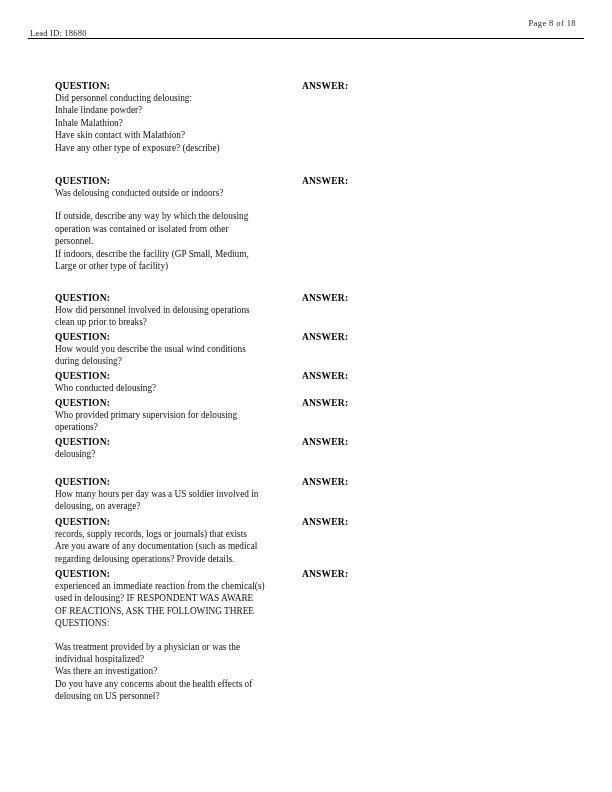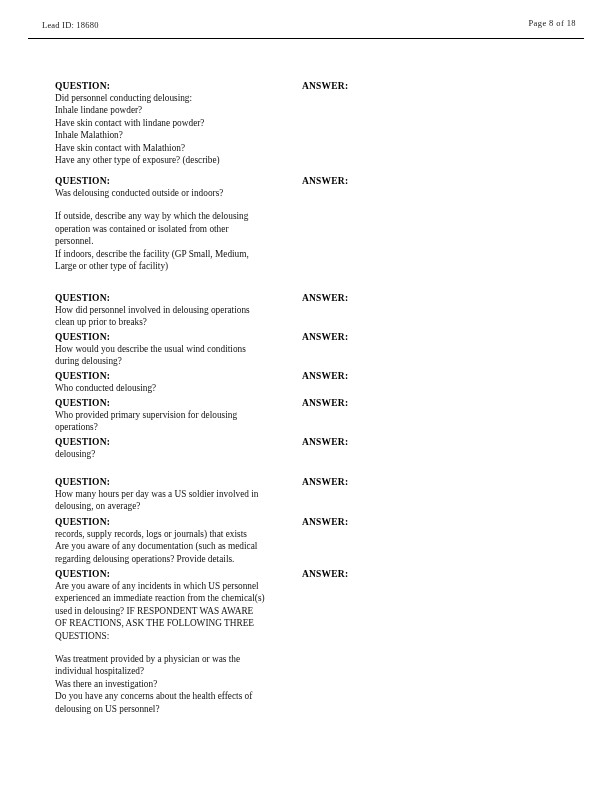--- a/index.html
+++ b/index.html
@@ -24,26 +24,25 @@
   .header {
     position: absolute;
     top: 18px;
     left: 0;
     width: 612px;
     height: 16px;
   }
   .header .lead-id {
     position: absolute;
     left: 30px;
-    top: 2px;
+    top: 10px;
     font-size: 8.5px;
     font-family: "Liberation Serif", serif;
     color: #1a1a1a;
     letter-spacing: 0.2px;
-    margin-left: 12px;
   }
   .header .page-num {
     position: absolute;
     right: 36px;
     top: 0;
     font-size: 8.5px;
     color: #1a1a1a;
     letter-spacing: 0.4px;
   }
   .rule {
@@ -108,21 +107,20 @@
 
   <div class="rule"></div>
 
   <div class="body-area" id="body-area">
       <div class="qa-block" style="position: absolute; top: 10px; left: 0px; width: 612px;">
         <div class="q-col" style="position: absolute; top: 0px;">
           <div class="label">QUESTION:</div>
           <div class="qtext">
             <p>Did personnel conducting delousing:</p>
             <p>Inhale lindane powder?</p>
-            <p>Have skin contact with  lindane powder?</p>
             <p>Inhale Malathion?</p>
             <p>Have skin contact with Malathion?</p>
             <p>Have any other type of exposure? (describe)</p>
           </div>
         </div>
         <div class="a-col" style="position: absolute; top: 0px;">
           <div class="label">ANSWER:</div>
         </div>
       </div>
       <div class="qa-block" style="position: absolute; top: 105px; left: 0px; width: 612px;">
@@ -222,21 +220,20 @@
           </div>
         </div>
         <div class="a-col" style="position: absolute; top: 0px;">
           <div class="label">ANSWER:</div>
         </div>
       </div>
       <div class="qa-block" style="position: absolute; top: 498px; left: 0px; width: 612px;">
         <div class="q-col" style="position: absolute; top: 0px;">
           <div class="label">QUESTION:</div>
           <div class="qtext">
-            <p>Are you aware of any incidents in which  US personnel</p>
             <p>experienced an immediate reaction from the chemical(s)</p>
             <p>used in delousing? IF RESPONDENT WAS AWARE</p>
             <p>OF REACTIONS, ASK THE FOLLOWING THREE</p>
             <p>QUESTIONS:</p>
             <div class="gap-para"></div>
             <p>Was treatment provided by a physician or was the</p>
             <p>individual hospitalized?</p>
             <p>Was there an investigation?</p>
             <p>Do you have any concerns about the health effects of</p>
             <p>delousing on US personnel?</p>

